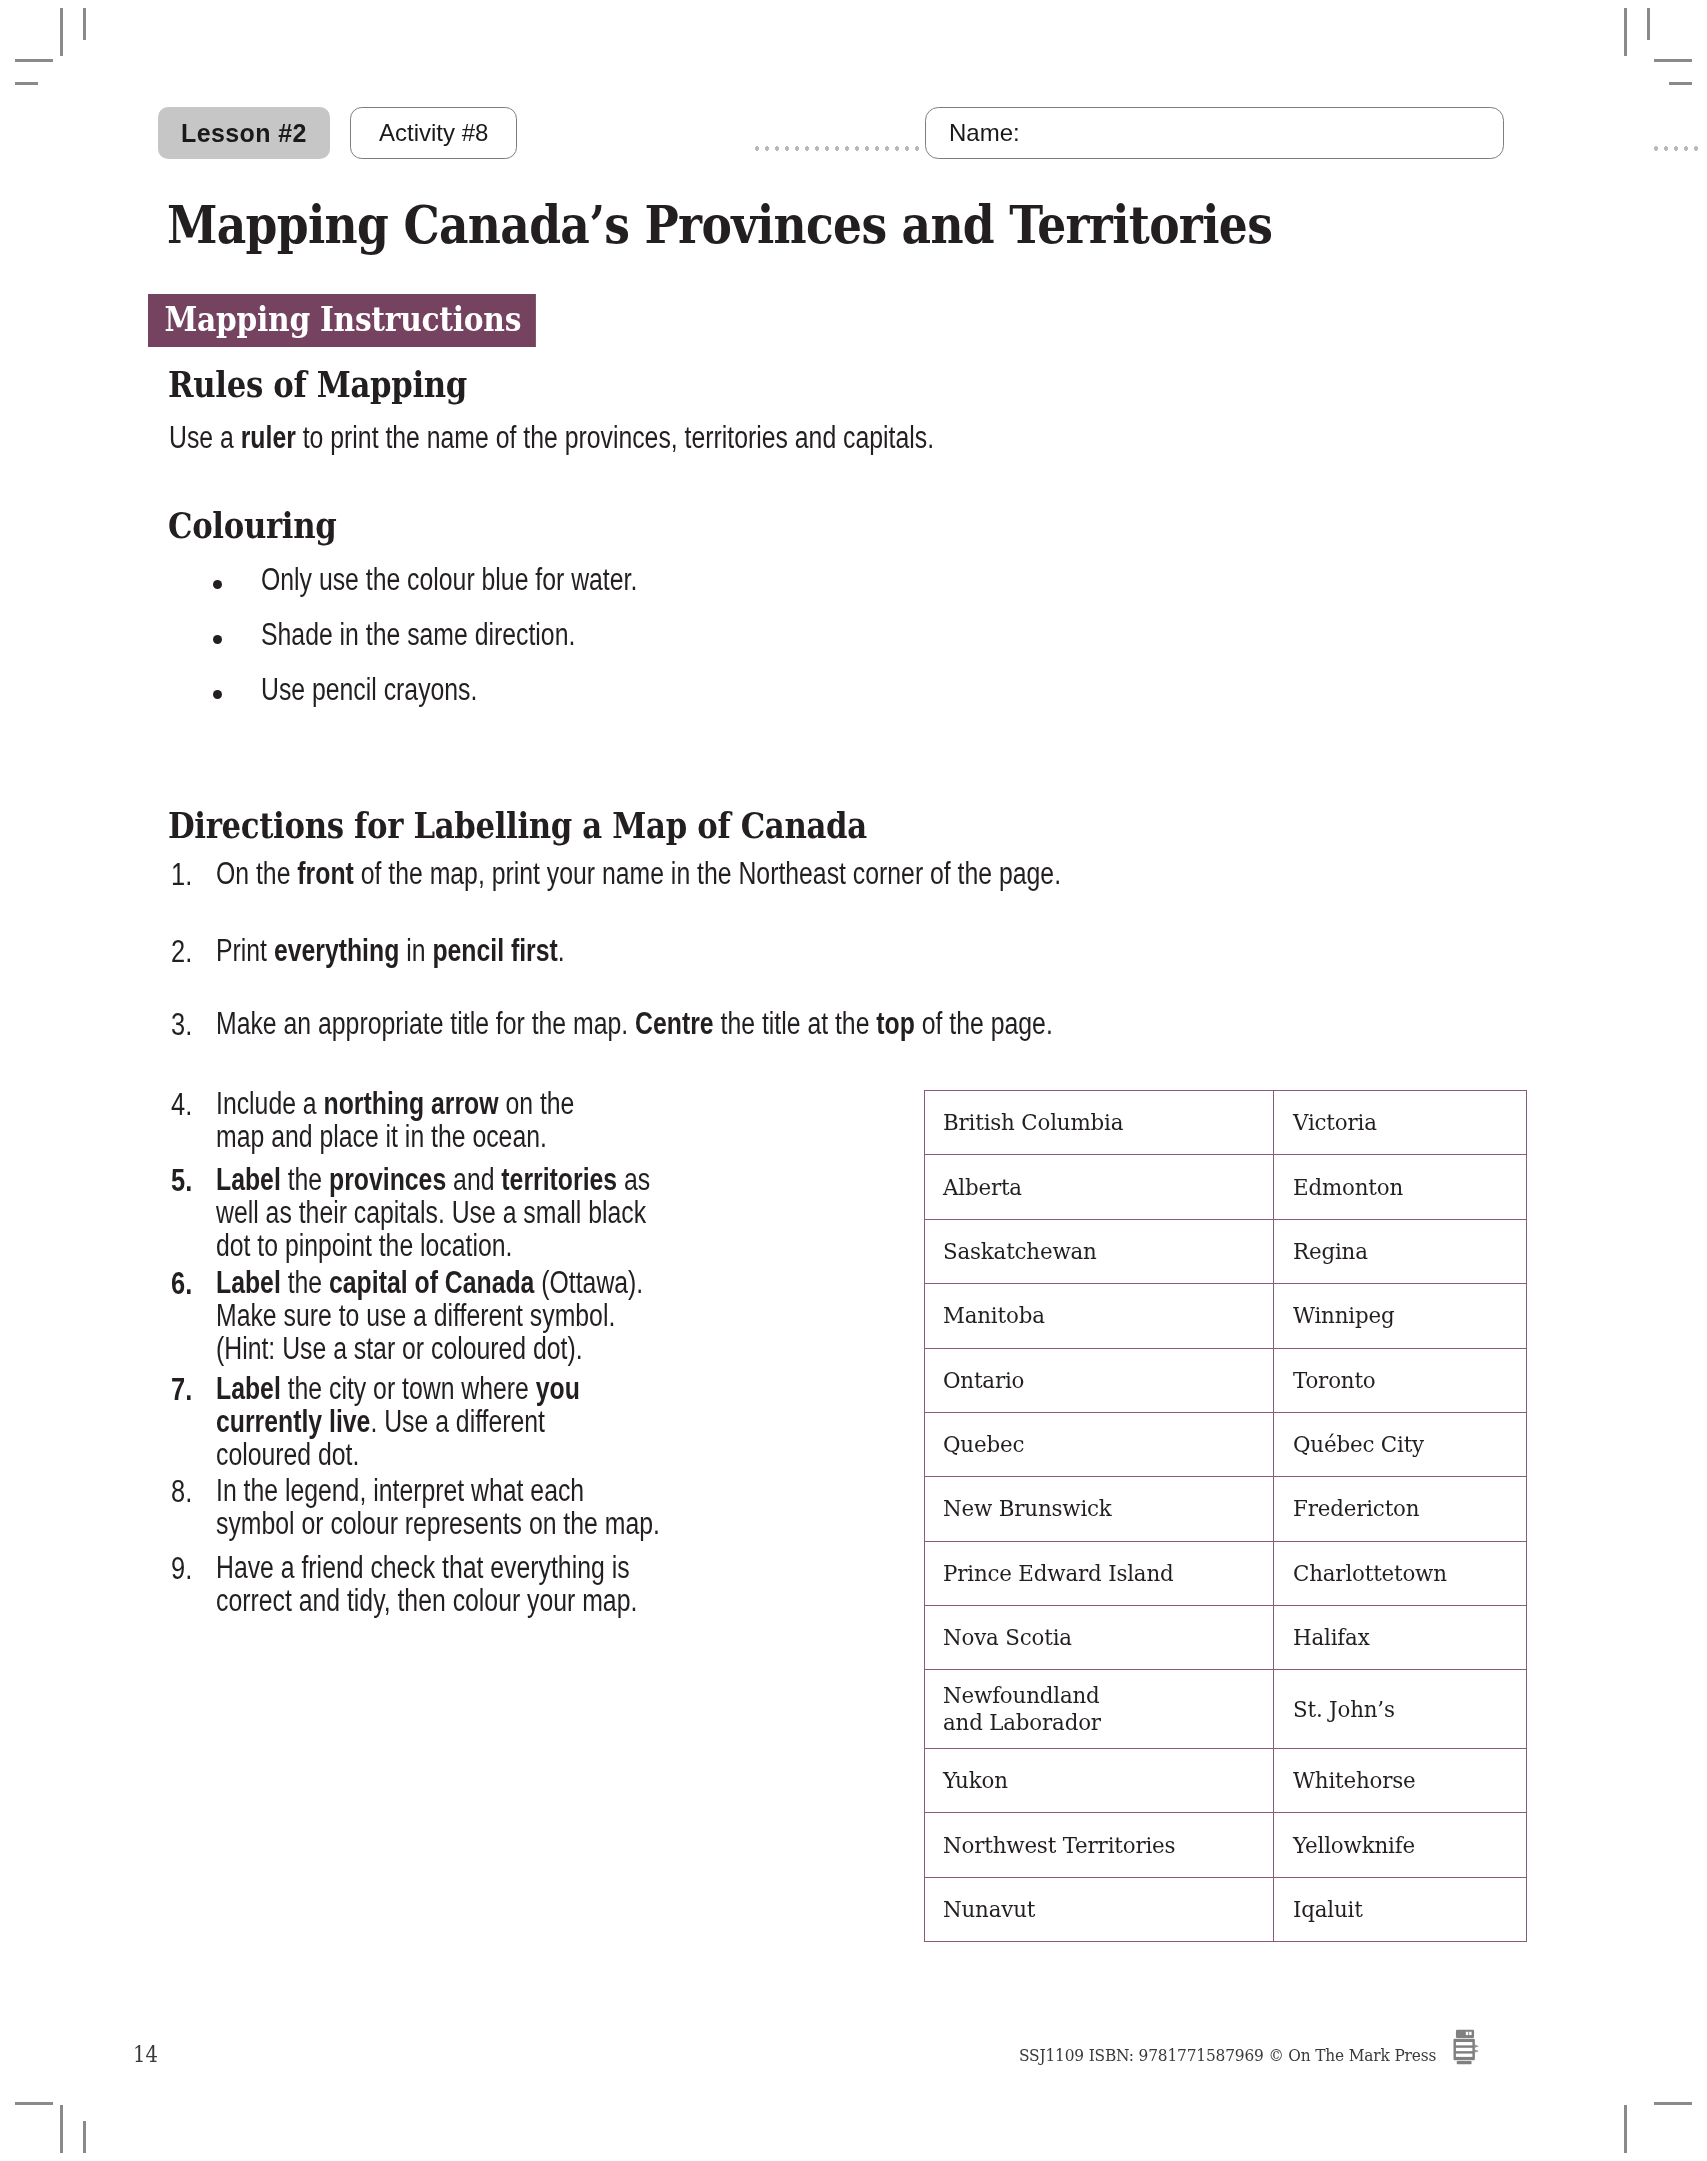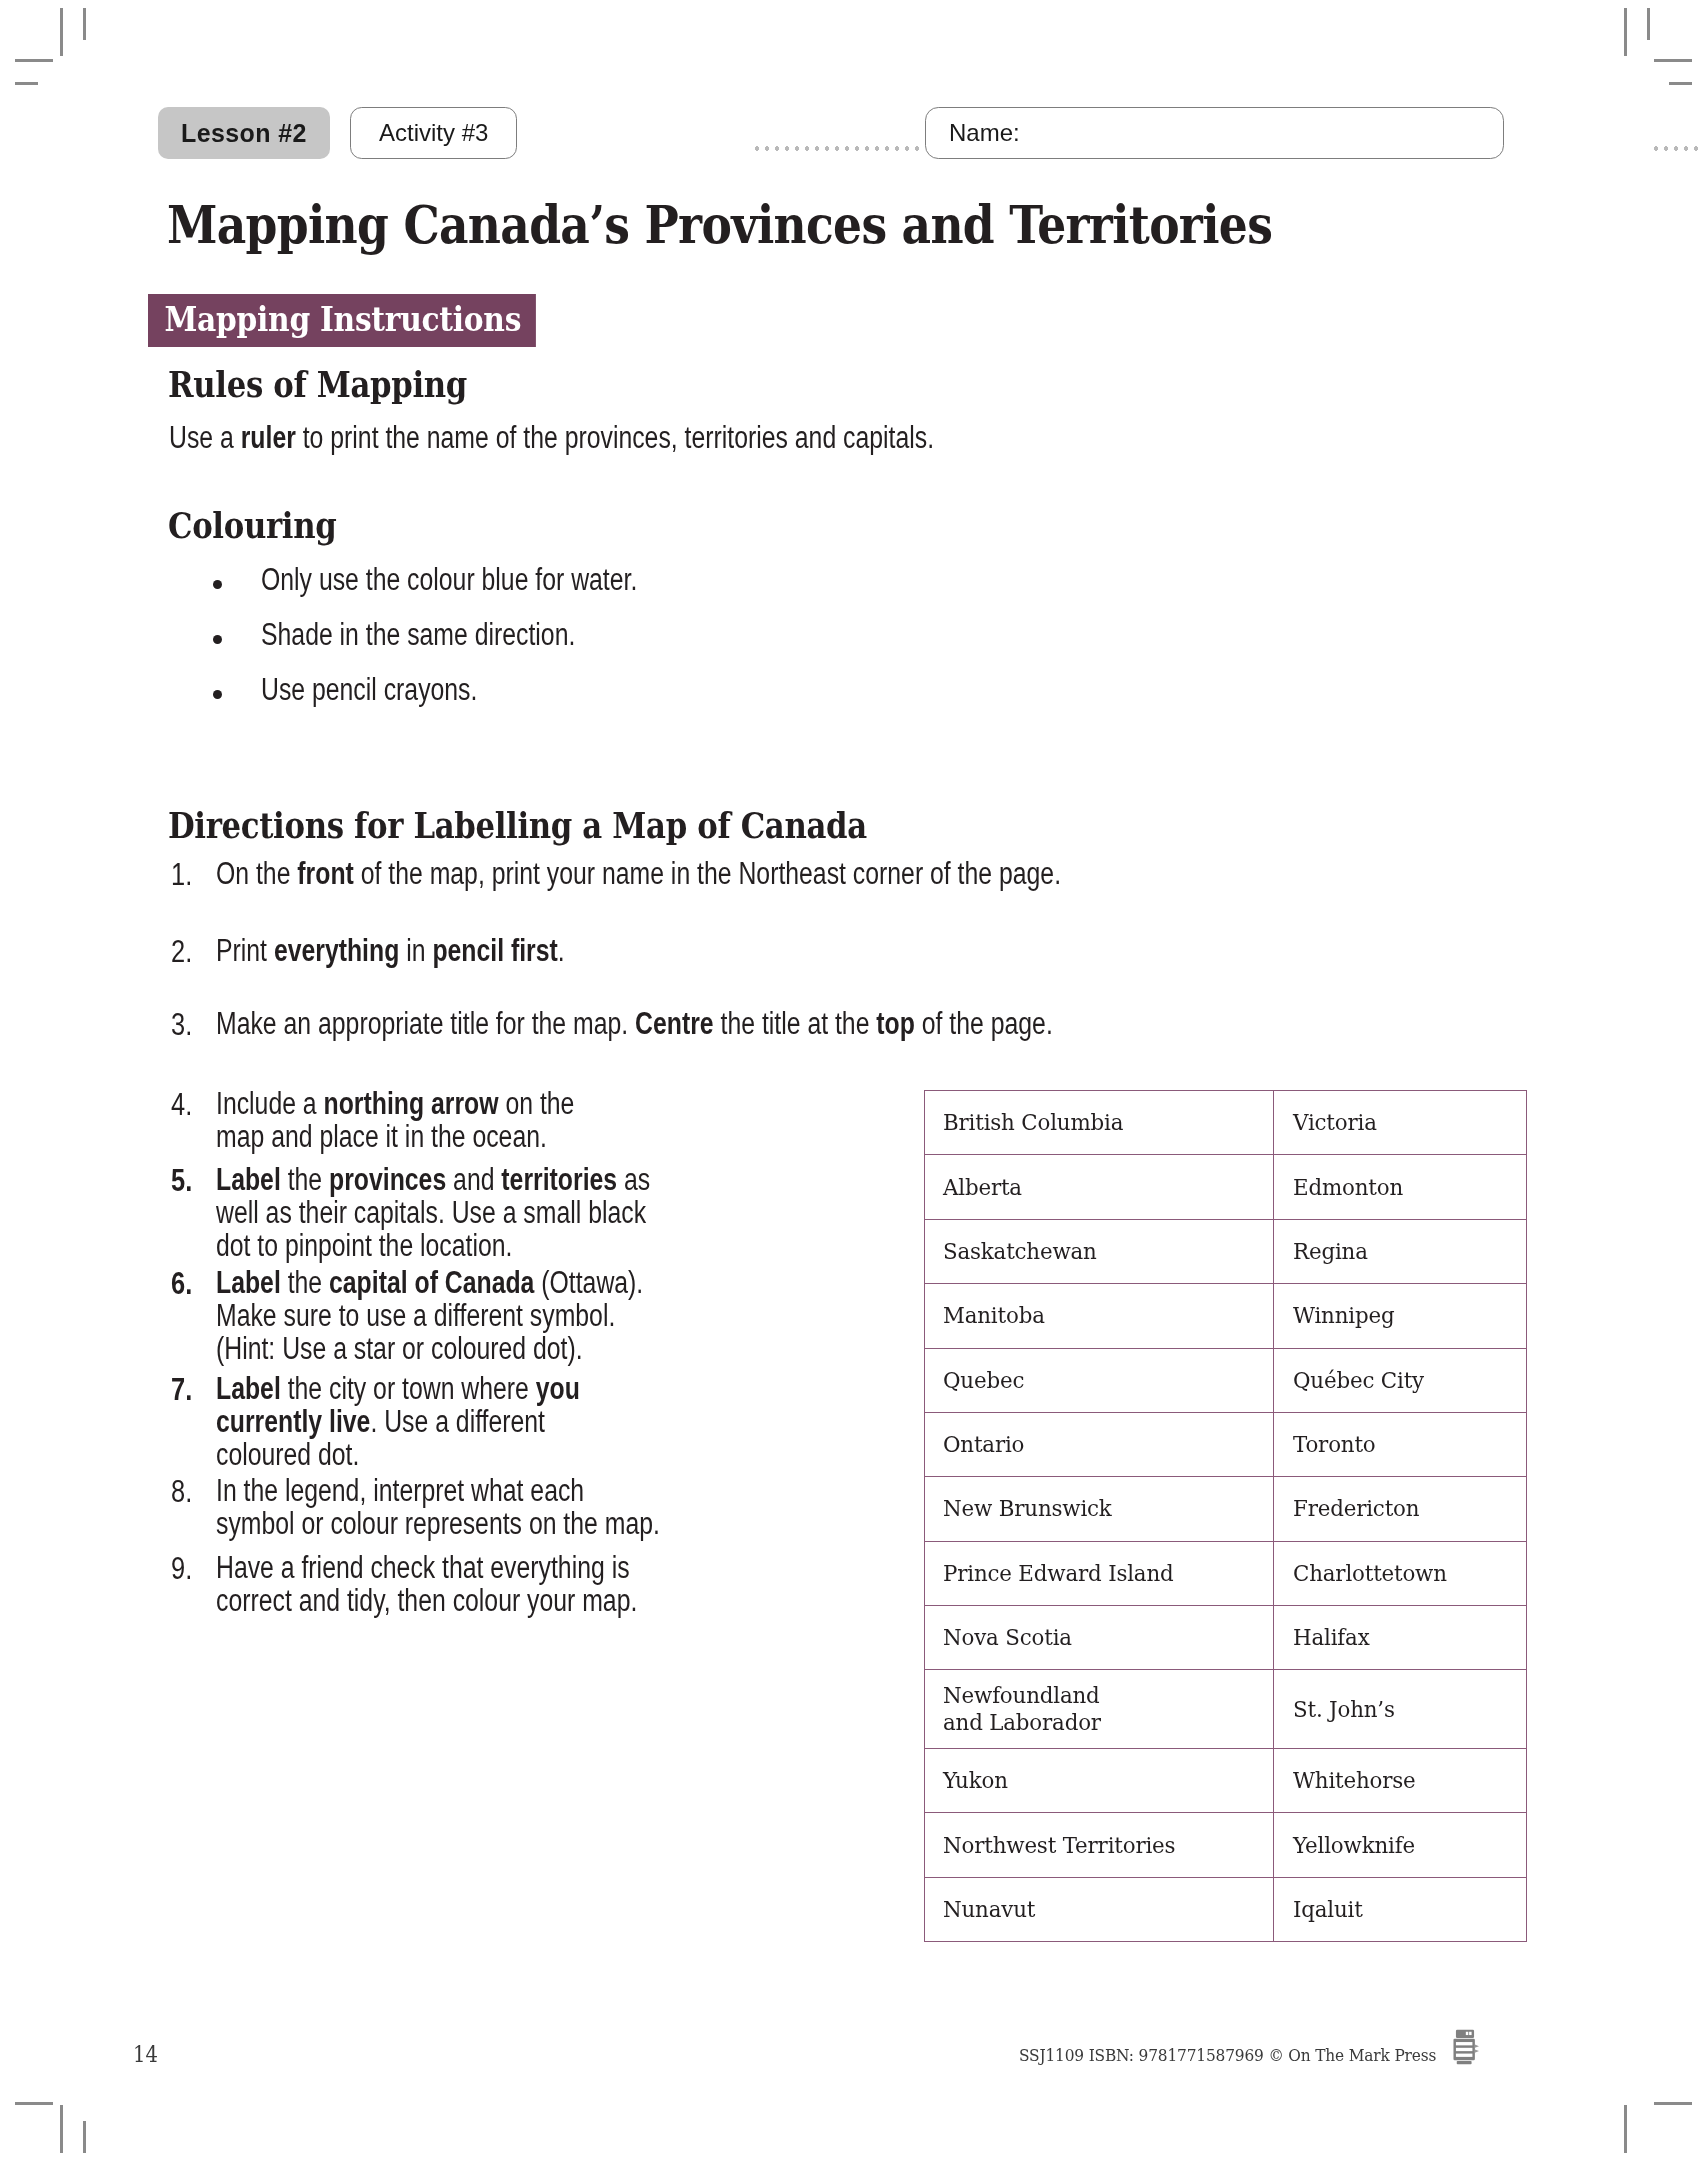--- a/index.html
+++ b/index.html
@@ -315,21 +315,21 @@
   <div class="crop-mark cm-h" style="left:15px; top:2102px; width:38px;"></div>
 
   <div class="crop-mark cm-v" style="left:1624px; top:2105px; height:48px;"></div>
   <div class="crop-mark cm-h" style="left:1654px; top:2102px; width:38px;"></div>
 
   <div class="header-row">
     <div class="lesson-tab">
         <span>Lesson #2</span>
       </div>
     <div class="activity-tab">
-        <span>Activity #3</span>
+        <span>Activity #8</span>
       </div>
     <div class="dots-left"></div>
     <div class="name-box">
       <span class="name-label">Name:</span>
     </div>
     <div class="dots-right"></div>
   </div>
 
   <div class="page-title">Mapping Canada’s Provinces and Territories</div>
 
@@ -437,26 +437,26 @@
         </tr>
         <tr>
           <td class="col-prov"><span>Saskatchewan</span></td>
           <td class="col-cap"><span>Regina</span></td>
         </tr>
         <tr>
           <td class="col-prov"><span>Manitoba</span></td>
           <td class="col-cap"><span>Winnipeg</span></td>
         </tr>
         <tr>
+          <td class="col-prov"><span>Ontario</span></td>
+          <td class="col-cap"><span>Toronto</span></td>
+        </tr>
+        <tr>
           <td class="col-prov"><span>Quebec</span></td>
           <td class="col-cap"><span>Québec City</span></td>
-        </tr>
-        <tr>
-          <td class="col-prov"><span>Ontario</span></td>
-          <td class="col-cap"><span>Toronto</span></td>
         </tr>
         <tr>
           <td class="col-prov"><span>New Brunswick</span></td>
           <td class="col-cap"><span>Fredericton</span></td>
         </tr>
         <tr>
           <td class="col-prov"><span>Prince Edward Island</span></td>
           <td class="col-cap"><span>Charlottetown</span></td>
         </tr>
         <tr>

